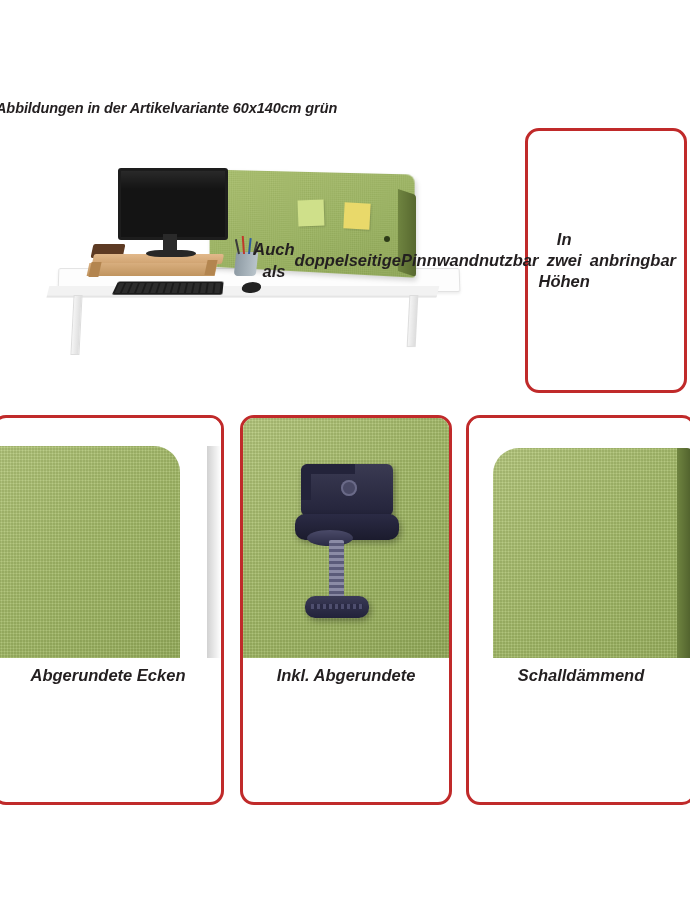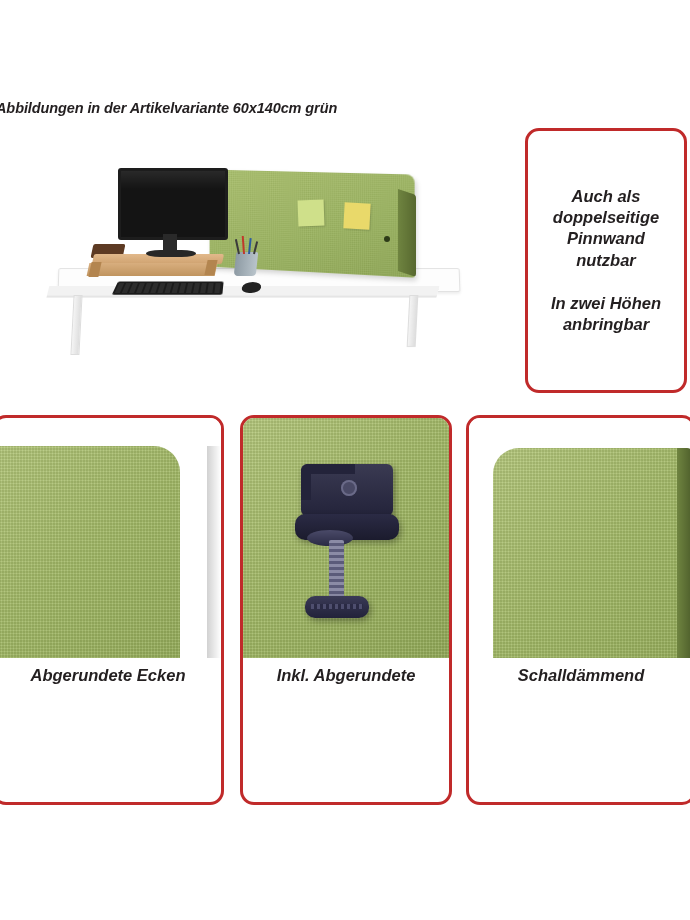--- a/index.html
+++ b/index.html
@@ -239,22 +239,21 @@
     position: absolute;
     left: 525px;
     top: 128px;
     width: 162px;
     height: 265px;
     border: 3px solid #c02a2a;
     border-radius: 14px;
     background: #ffffff;
     box-sizing: border-box;
     display: flex;
-    flex-direction: column;
-    justify-content: center;
+    justify-content: flex-end;
     align-items: center;
     padding: 10px 8px;
   }
   .info-box .line {
     font-size: 16.5px;
     font-weight: bold;
     font-style: italic;
     color: #231f20;
     text-align: center;
     line-height: 1.28;

